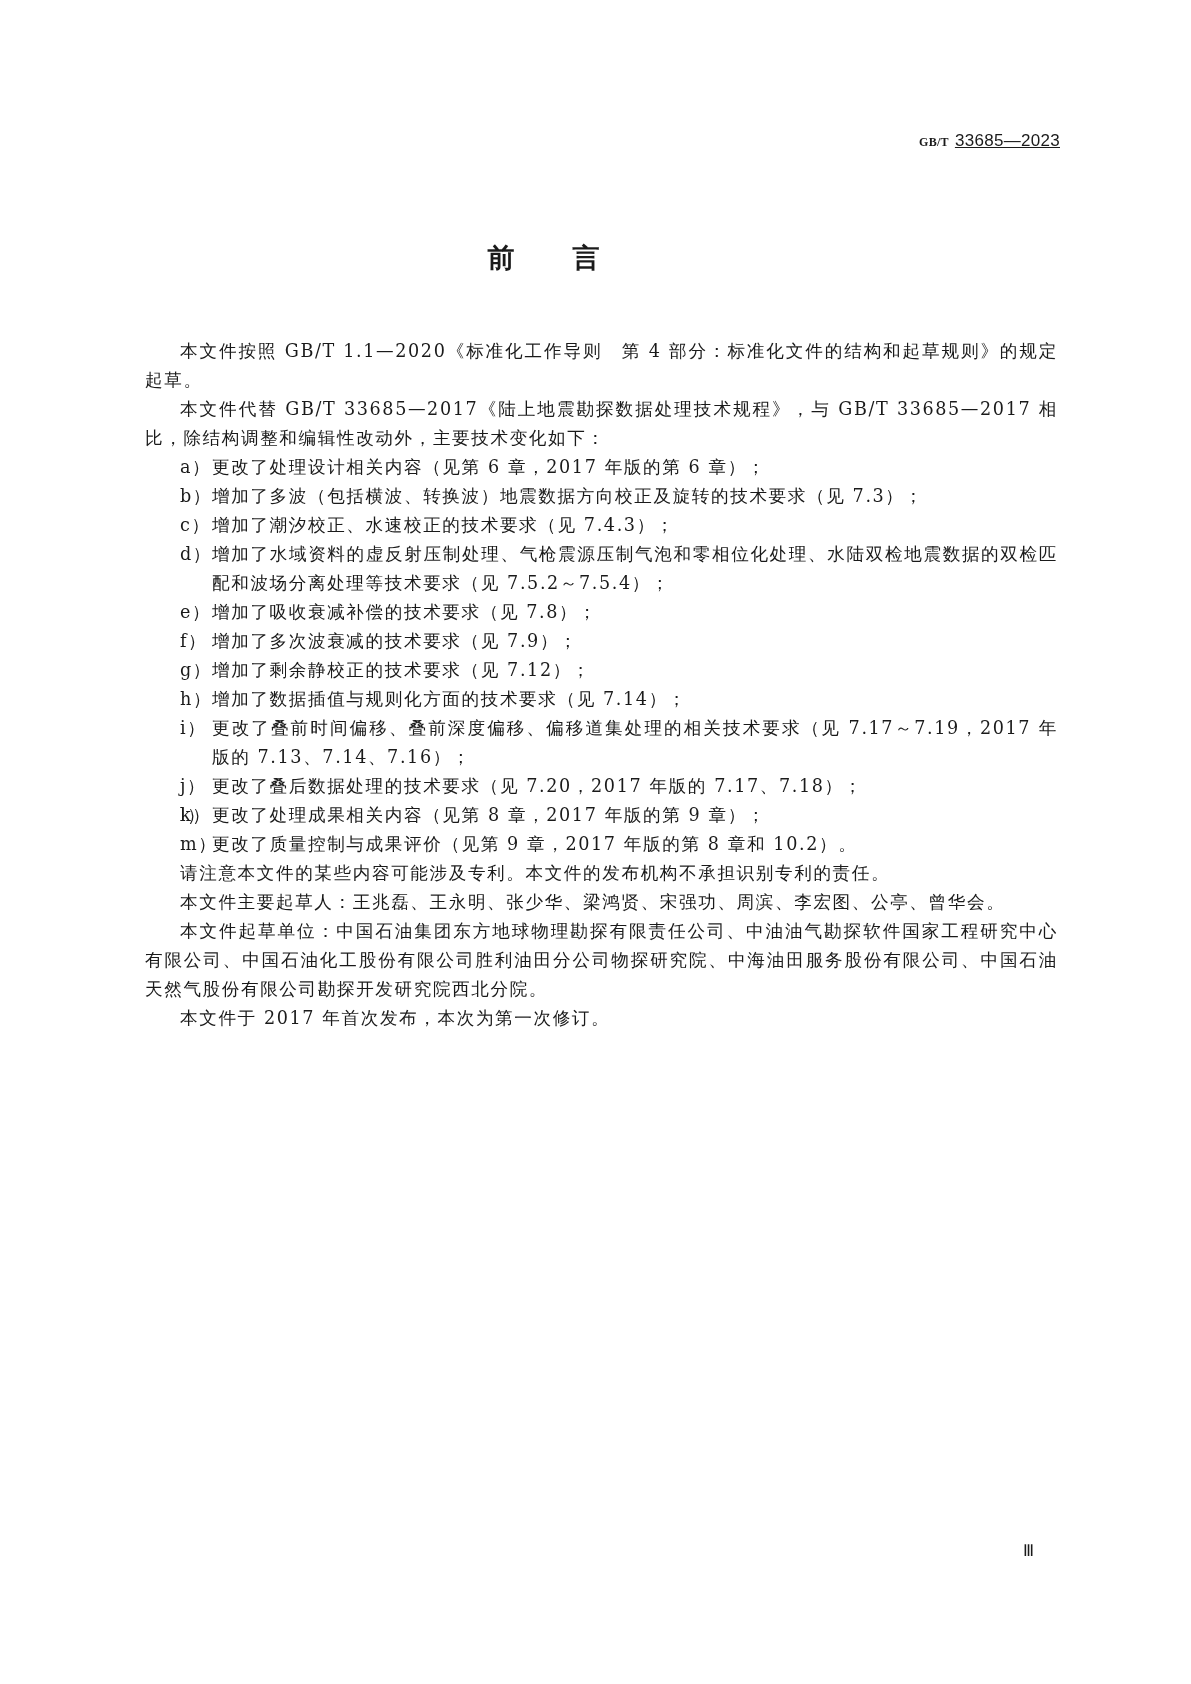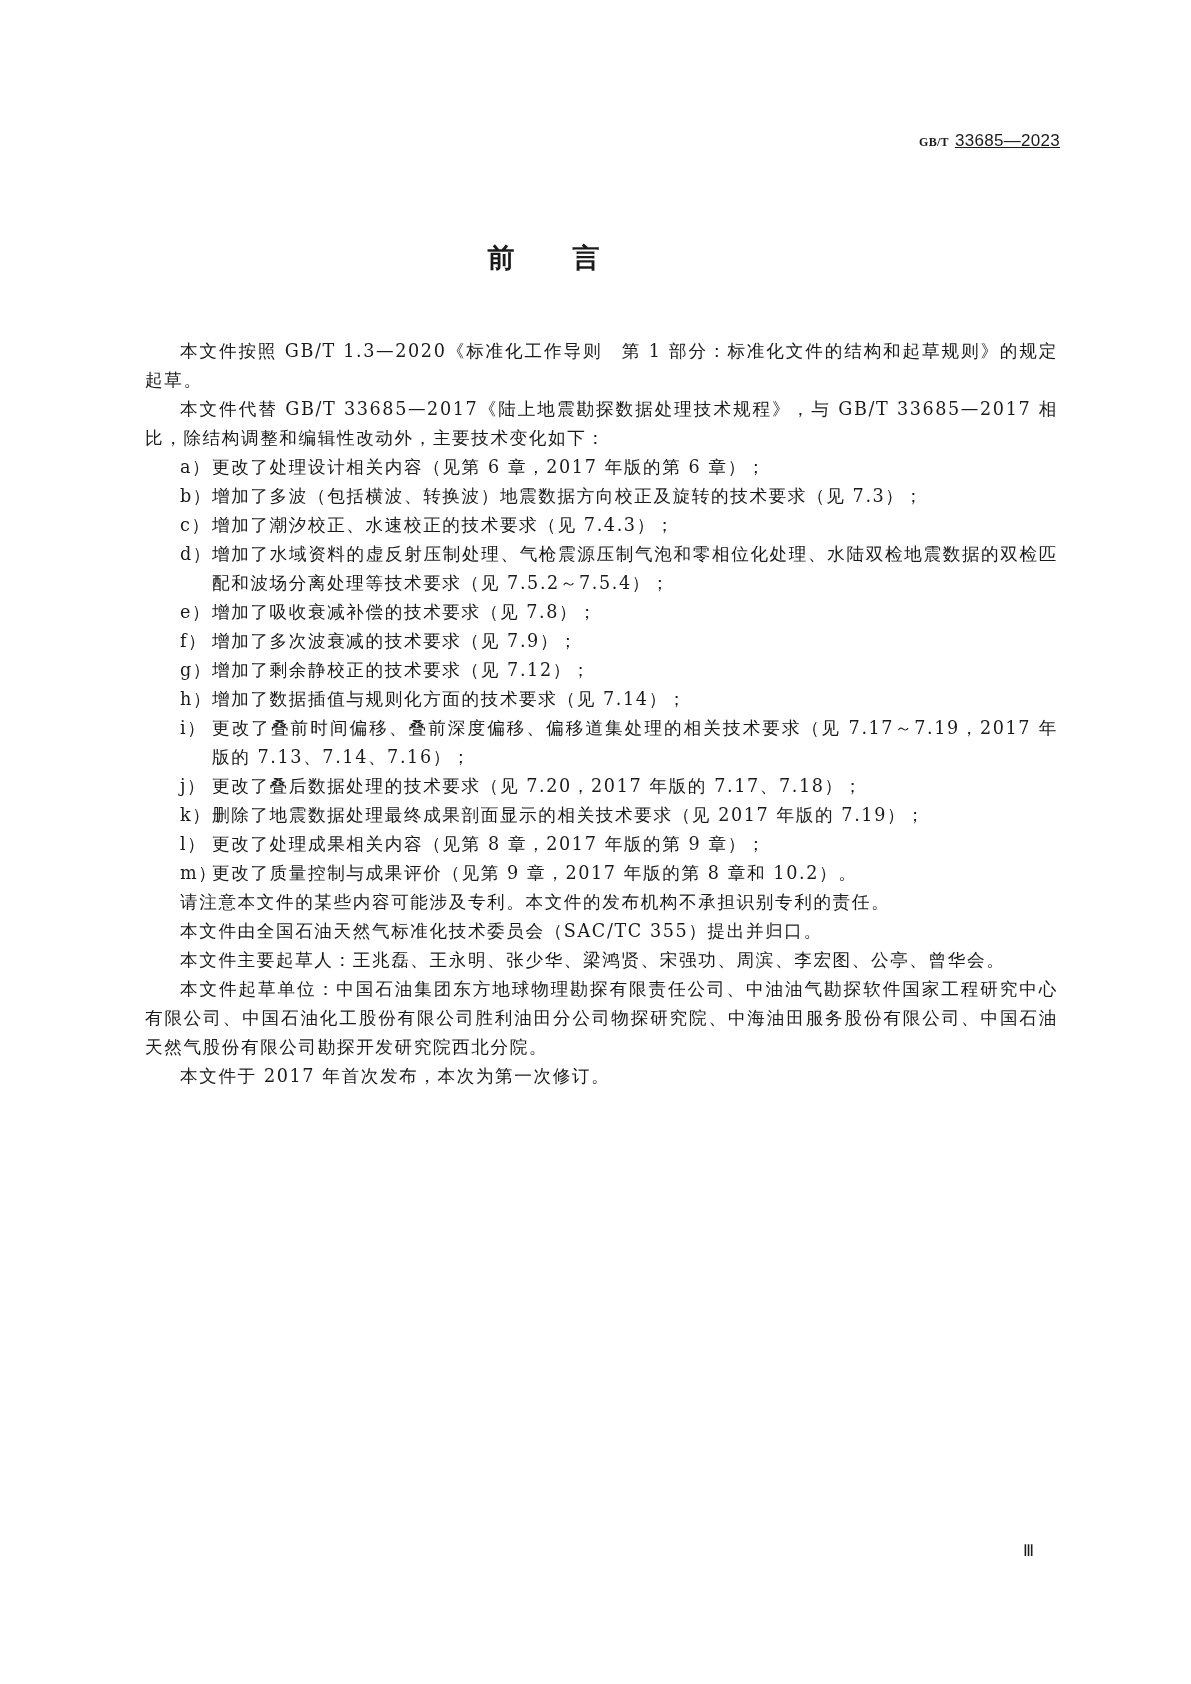--- a/index.html
+++ b/index.html
@@ -84,39 +84,38 @@
 
 <div class="std-code">
   <span class="prefix">GB/T</span><span class="num">33685—2023</span>
 </div>
 
 <div class="title">
   <span>前</span><span class="gap"></span><span>言</span>
 </div>
 
 <div class="body">
-  <p class="para">本文件按照 GB/T 1.3—2020《标准化工作导则　第 1 部分：标准化文件的结构和起草规则》的规定起草。</p>
+  <p class="para">本文件按照 GB/T 1.1—2020《标准化工作导则　第 4 部分：标准化文件的结构和起草规则》的规定起草。</p>
   <p class="para">本文件代替 GB/T 33685—2017《陆上地震勘探数据处理技术规程》，与 GB/T 33685—2017 相比，除结构调整和编辑性改动外，主要技术变化如下：</p>
 
   <ul class="list">
     <li><span class="marker">a）</span><span>更改了处理设计相关内容（见第 6 章，2017 年版的第 6 章）；</span></li>
     <li><span class="marker">b）</span><span>增加了多波（包括横波、转换波）地震数据方向校正及旋转的技术要求（见 7.3）；</span></li>
     <li><span class="marker">c）</span><span>增加了潮汐校正、水速校正的技术要求（见 7.4.3）；</span></li>
     <li><span class="marker">d）</span><span>增加了水域资料的虚反射压制处理、气枪震源压制气泡和零相位化处理、水陆双检地震数据的双检匹配和波场分离处理等技术要求（见 7.5.2～7.5.4）；</span></li>
     <li><span class="marker">e）</span><span>增加了吸收衰减补偿的技术要求（见 7.8）；</span></li>
     <li><span class="marker">f）</span><span>增加了多次波衰减的技术要求（见 7.9）；</span></li>
     <li><span class="marker">g）</span><span>增加了剩余静校正的技术要求（见 7.12）；</span></li>
     <li><span class="marker">h）</span><span>增加了数据插值与规则化方面的技术要求（见 7.14）；</span></li>
     <li><span class="marker">i）</span><span>更改了叠前时间偏移、叠前深度偏移、偏移道集处理的相关技术要求（见 7.17～7.19，2017 年版的 7.13、7.14、7.16）；</span></li>
     <li><span class="marker">j）</span><span>更改了叠后数据处理的技术要求（见 7.20，2017 年版的 7.17、7.18）；</span></li>
-    <li><span class="marker">k）</span><span>删除了地震数据处理最终成果剖面显示的相关技术要求（见 2017 年版的 7.19）；</span></li>
+    <li><span class="marker">k）</span></li>
     <li><span class="marker">l）</span><span>更改了处理成果相关内容（见第 8 章，2017 年版的第 9 章）；</span></li>
     <li><span class="marker">m）</span><span>更改了质量控制与成果评价（见第 9 章，2017 年版的第 8 章和 10.2）。</span></li>
   </ul>
 
   <p class="para">请注意本文件的某些内容可能涉及专利。本文件的发布机构不承担识别专利的责任。</p>
-  <p class="para">本文件由全国石油天然气标准化技术委员会（SAC/TC 355）提出并归口。</p>
   <p class="para">本文件主要起草人：王兆磊、王永明、张少华、梁鸿贤、宋强功、周滨、李宏图、公亭、曾华会。</p>
   <p class="para">本文件起草单位：中国石油集团东方地球物理勘探有限责任公司、中油油气勘探软件国家工程研究中心有限公司、中国石油化工股份有限公司胜利油田分公司物探研究院、中海油田服务股份有限公司、中国石油天然气股份有限公司勘探开发研究院西北分院。</p>
   <p class="para">本文件于 2017 年首次发布，本次为第一次修订。</p>
 </div>
 
 <div class="page-num">Ⅲ</div>
 
 </body></html>

